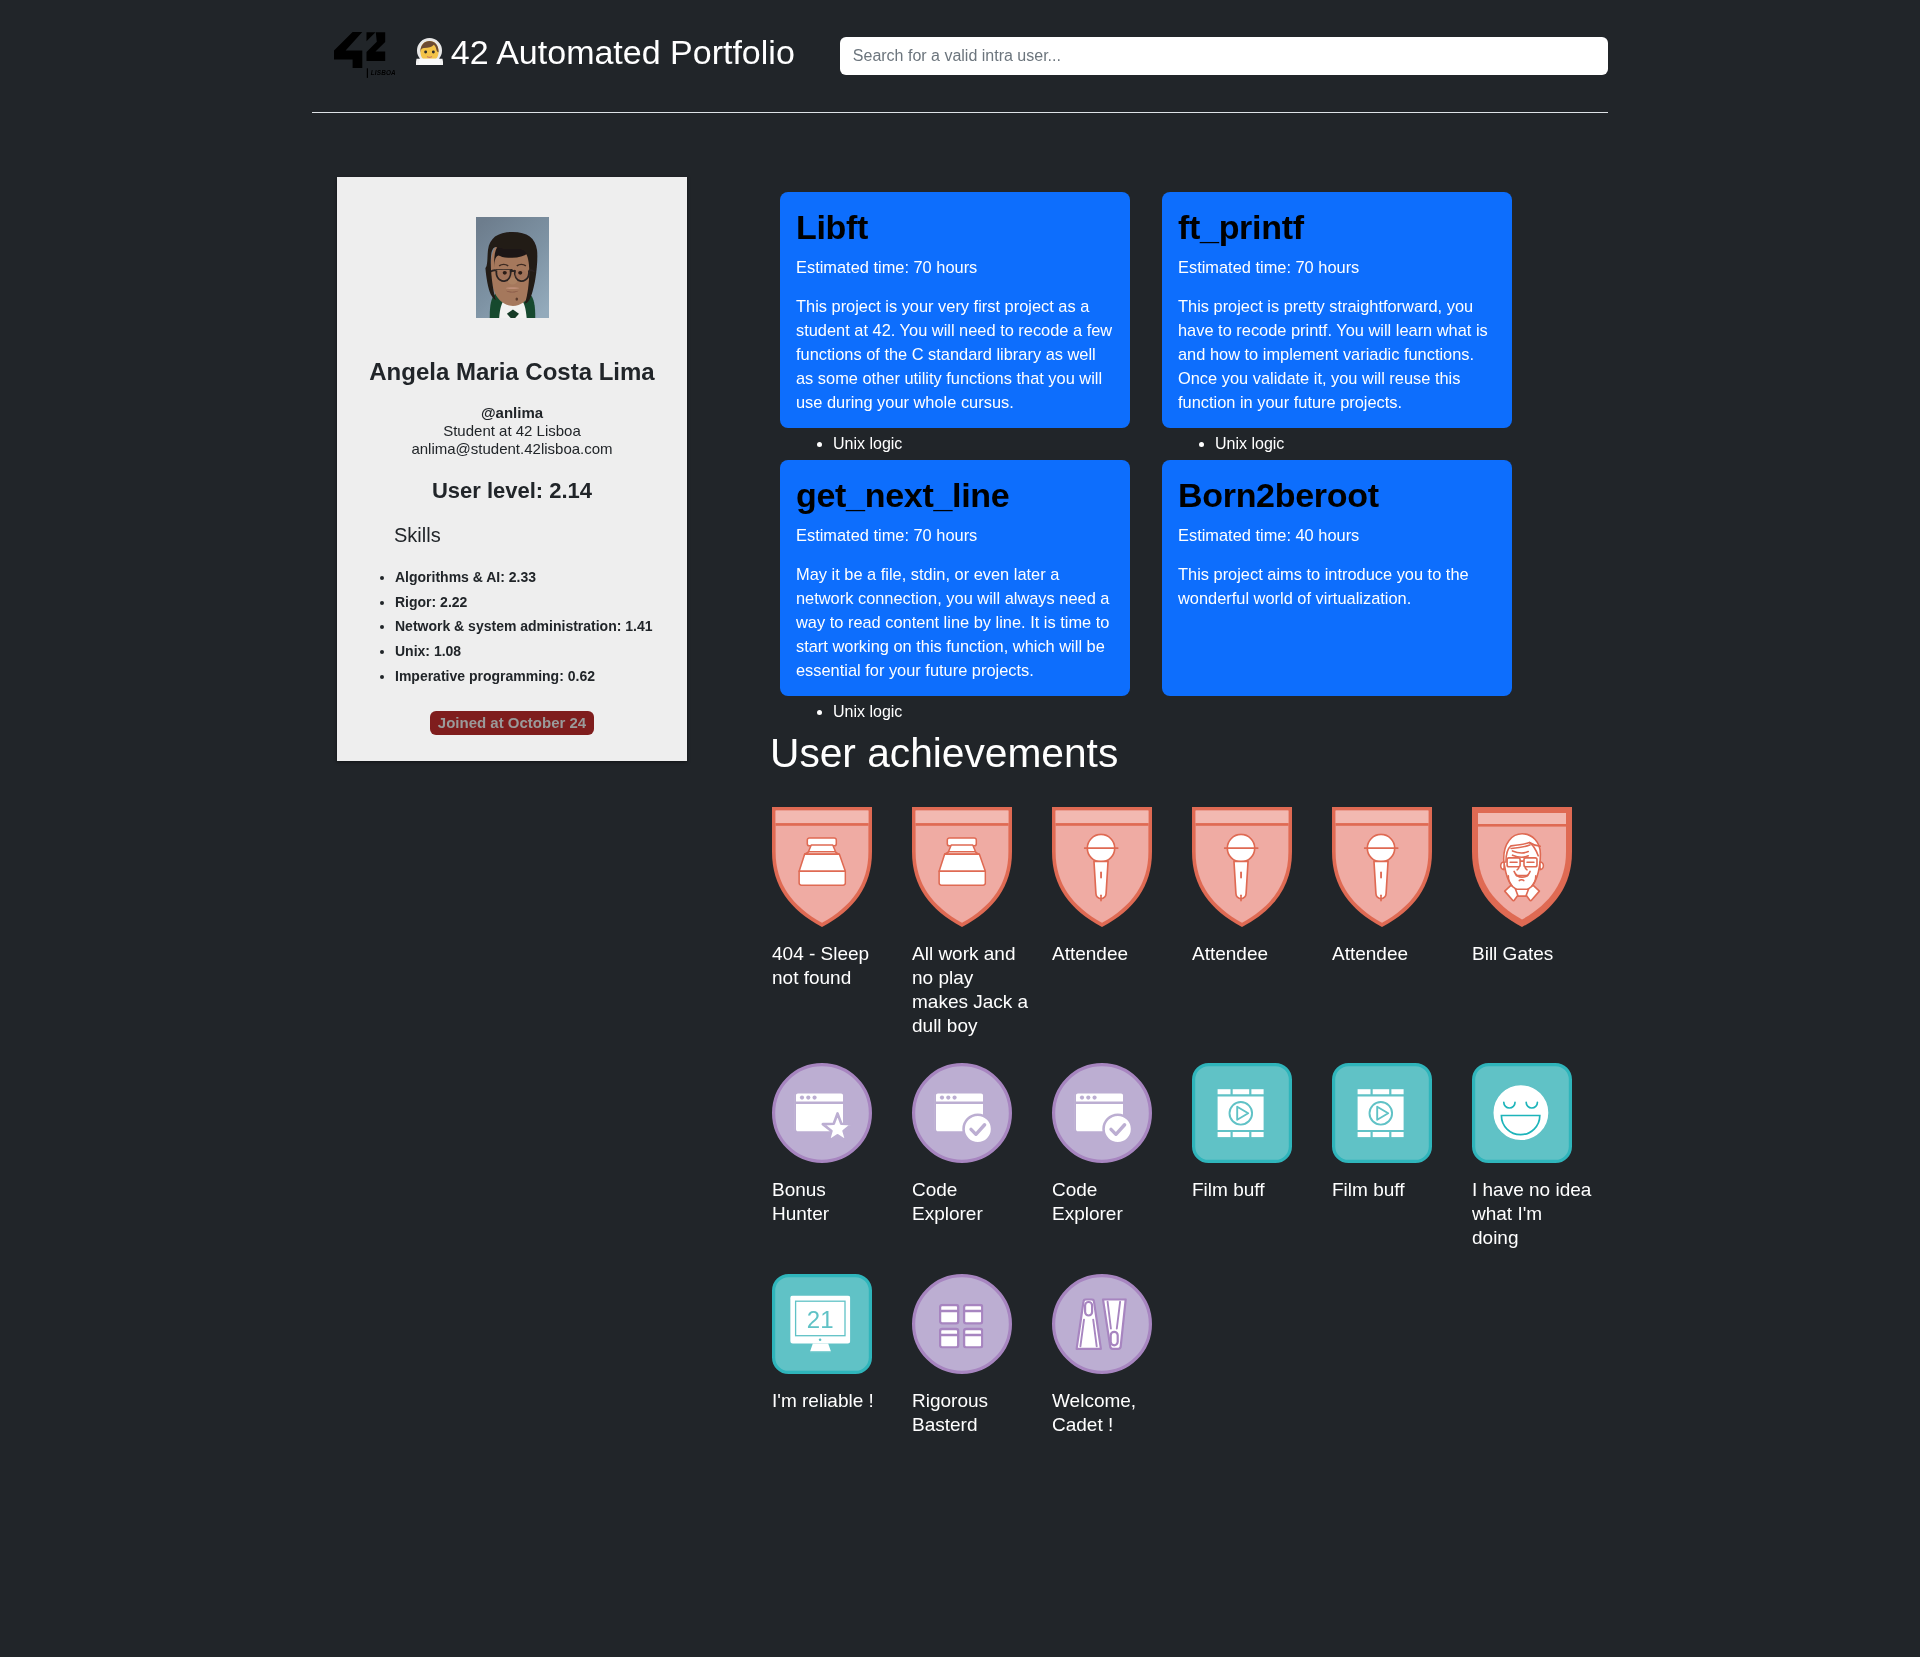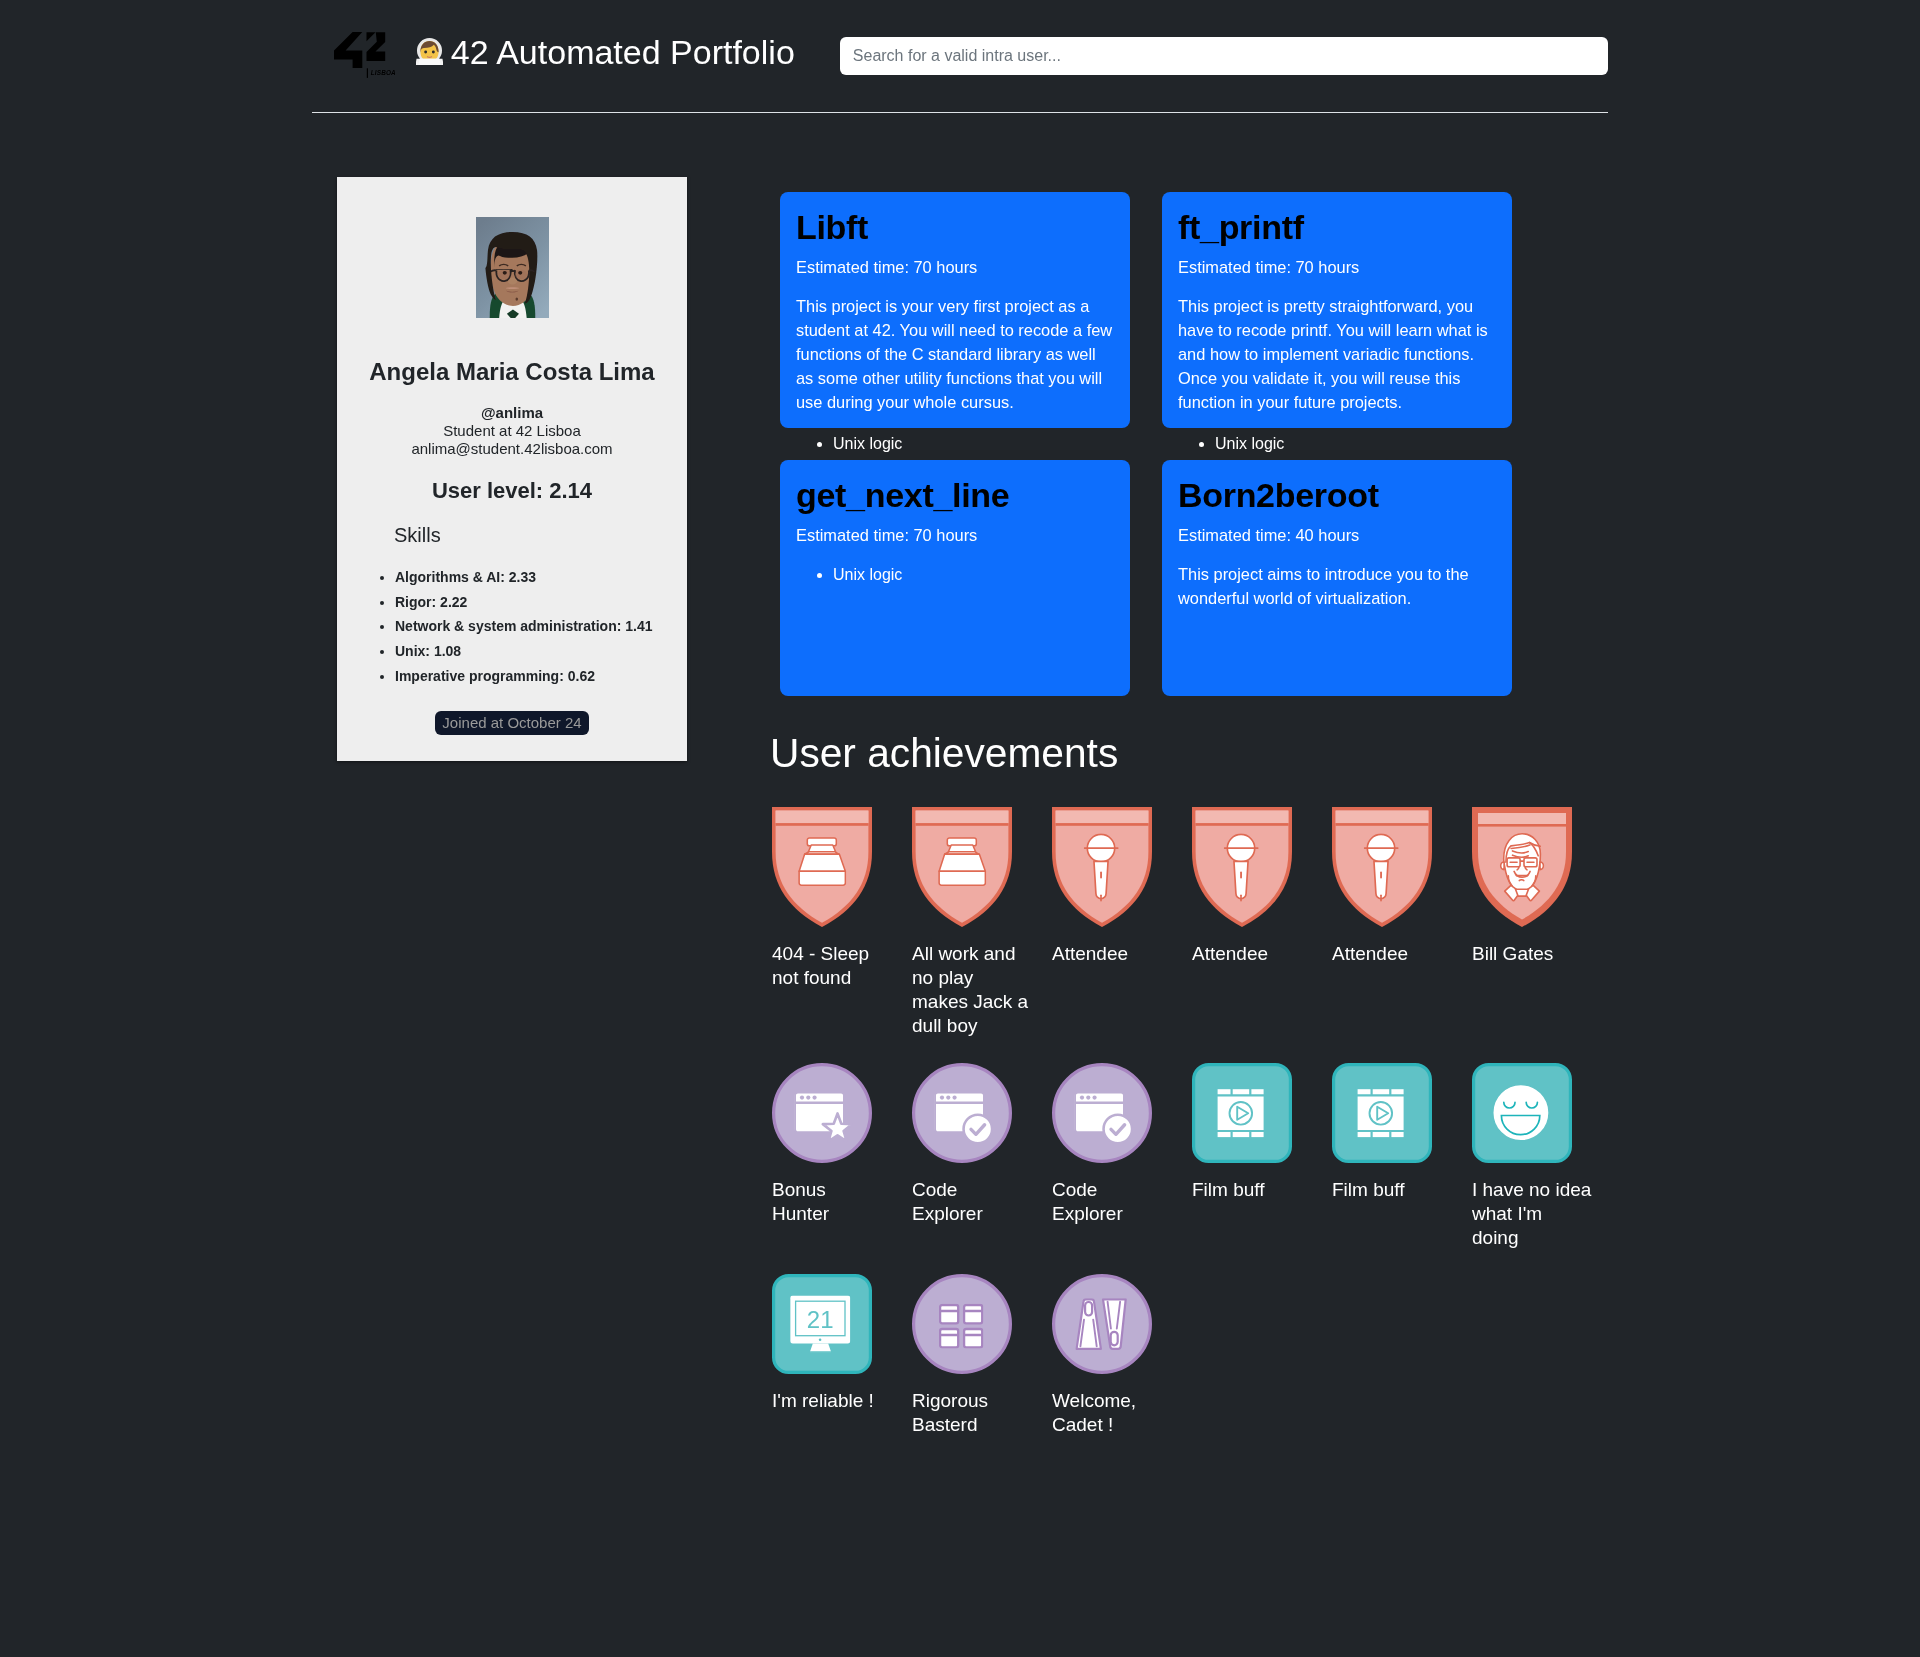--- a/index.html
+++ b/index.html
@@ -31,22 +31,22 @@
          box-shadow:0 1px 3px rgba(0,0,0,.5);}
   .avatar{width:73px;height:101px;margin:0 auto;display:block;}
   .pname{font-size:24px;font-weight:700;margin:39.8px 0 0;line-height:1.15;}
   .phandle{font-size:15px;font-weight:700;margin:18.2px 0 0;line-height:18px;}
   .pline{font-size:15px;margin:0;line-height:18px;}
   .plevel{font-size:22px;font-weight:700;margin:20.8px 0 0;}
   .pskills-h{font-size:20px;text-align:left;margin:19.7px 0 0 41px;}
   .pskills{list-style:disc;text-align:left;margin:17.9px 0 0 16px;padding-left:26px;}
   .pskills li{font-size:14px;font-weight:700;line-height:24.7px;}
   .joined-wrap{margin-top:23px;}
-  .joined{display:inline-block;background:#0f172a;color:#9a9a9a;font-size:15px;
-          border-radius:6px;padding:0 7.7px;line-height:23.7px;height:23.7px;font-weight:400;}
+  .joined{display:inline-block;background:#7f1d1d;color:#9a9a9a;font-size:15px;
+          border-radius:6px;padding:0 7.7px;line-height:23.7px;height:23.7px;font-weight:700;}
 
   
   .sec-h{font-size:40.7px;font-weight:400;margin:0 0 0 -2px;line-height:40px;}
   .sec-h2{margin-top:37px;}
 
   
   .projgrid{display:grid;grid-template-columns:350px 350px;gap:32px;margin:34px 0 0 8px;}
   .proj{background:#0d6efd;border-radius:8px;padding:16px 16px;height:236px;}
   .proj h3{font-size:34px;font-weight:700;margin:0;color:#000;line-height:1.15;
            letter-spacing:-.3px;}
@@ -329,20 +329,21 @@
             <h3>ft_printf</h3>
             <p class="est">Estimated time: 70 hours</p>
             <p class="desc">This project is pretty straightforward, you have to recode printf. You will learn what is and how to implement variadic functions. Once you validate it, you will reuse this function in your future projects.</p>
             <ul>
               <li>Unix logic</li>
             </ul>
           </div>
           <div class="proj">
             <h3>get_next_line</h3>
             <p class="est">Estimated time: 70 hours</p>
+            <p class="desc">May it be a file, stdin, or even later a network connection, you will always need a way to read content line by line. It is time to start working on this function, which will be essential for your future projects.</p>
             <ul>
               <li>Unix logic</li>
             </ul>
           </div>
           <div class="proj">
             <h3>Born2beroot</h3>
             <p class="est">Estimated time: 40 hours</p>
             <p class="desc">This project aims to introduce you to the wonderful world of virtualization.</p>
           </div>
         </div>

